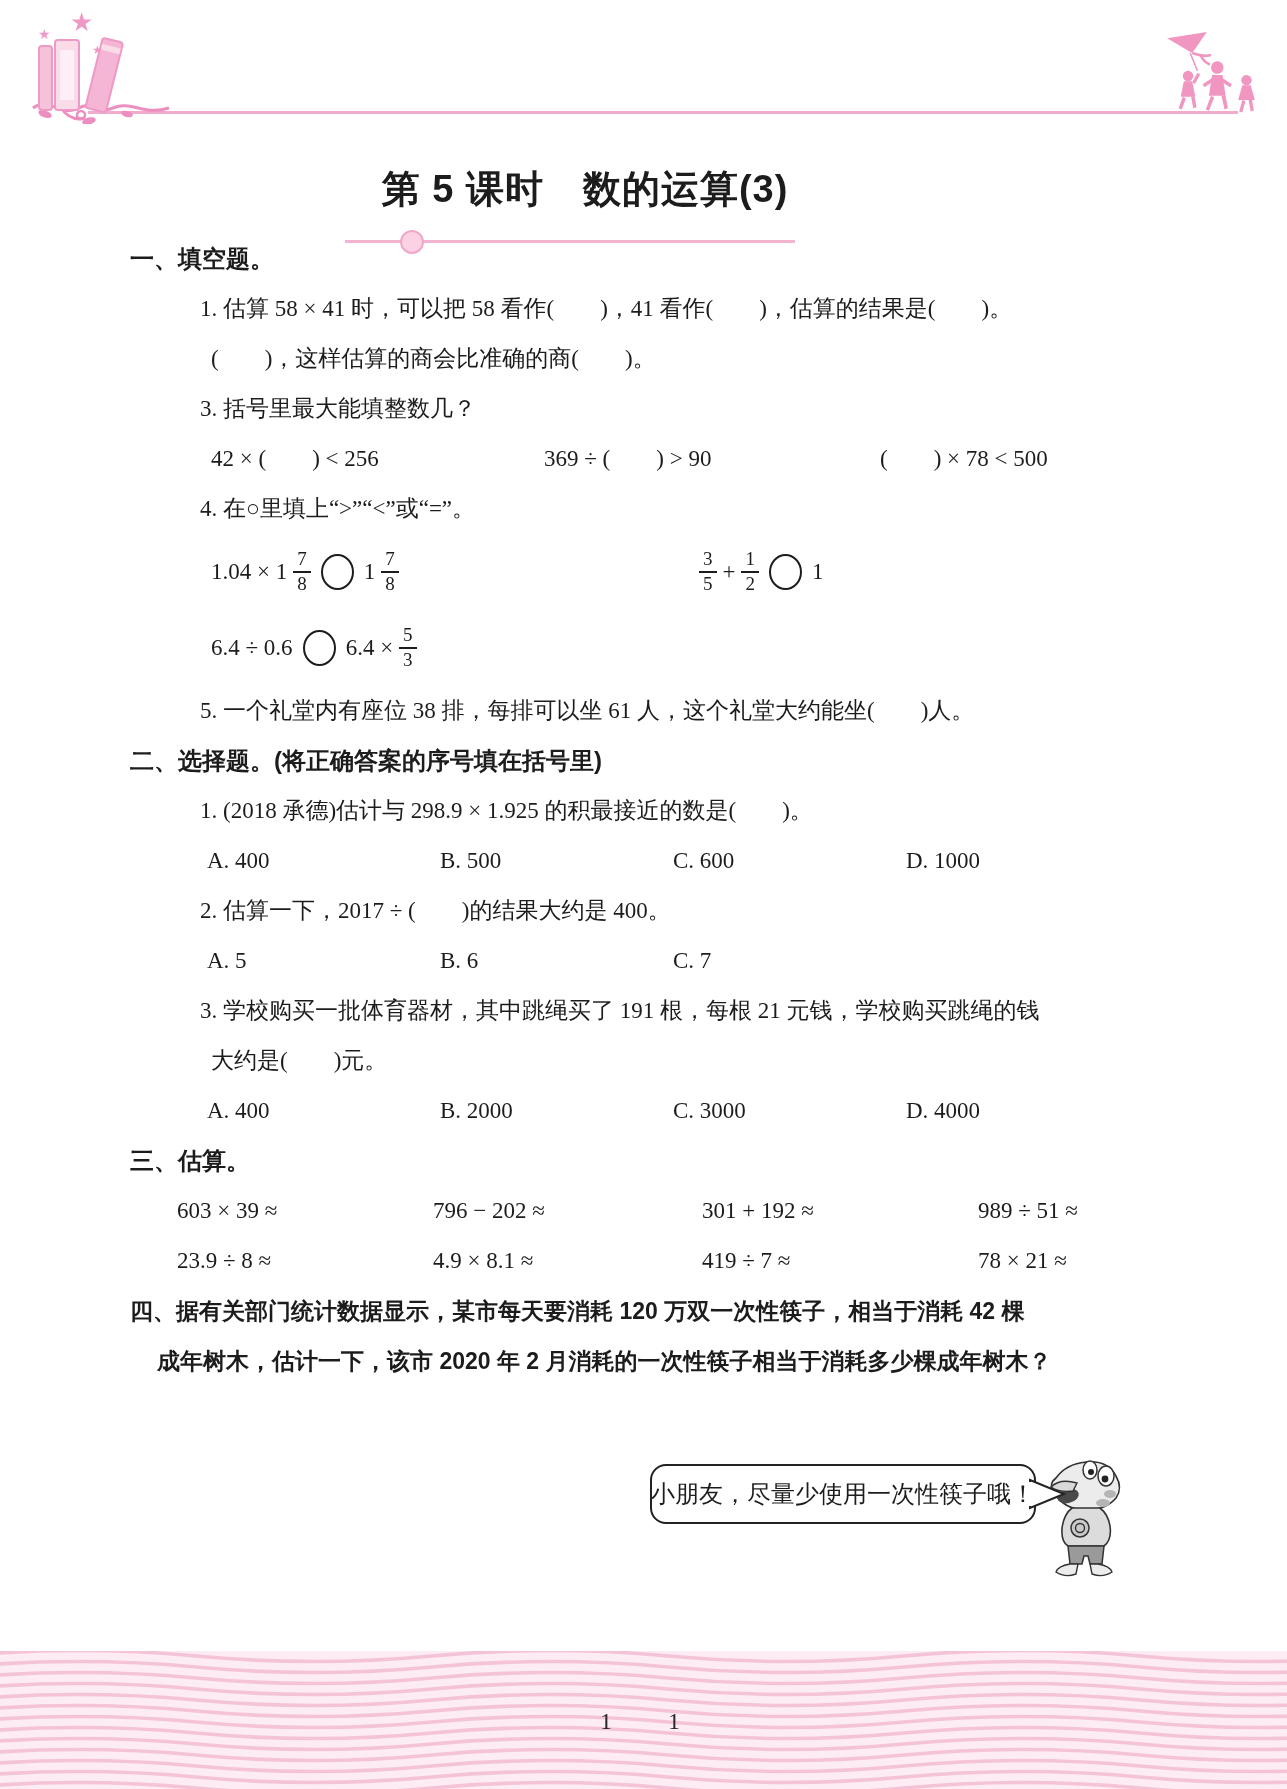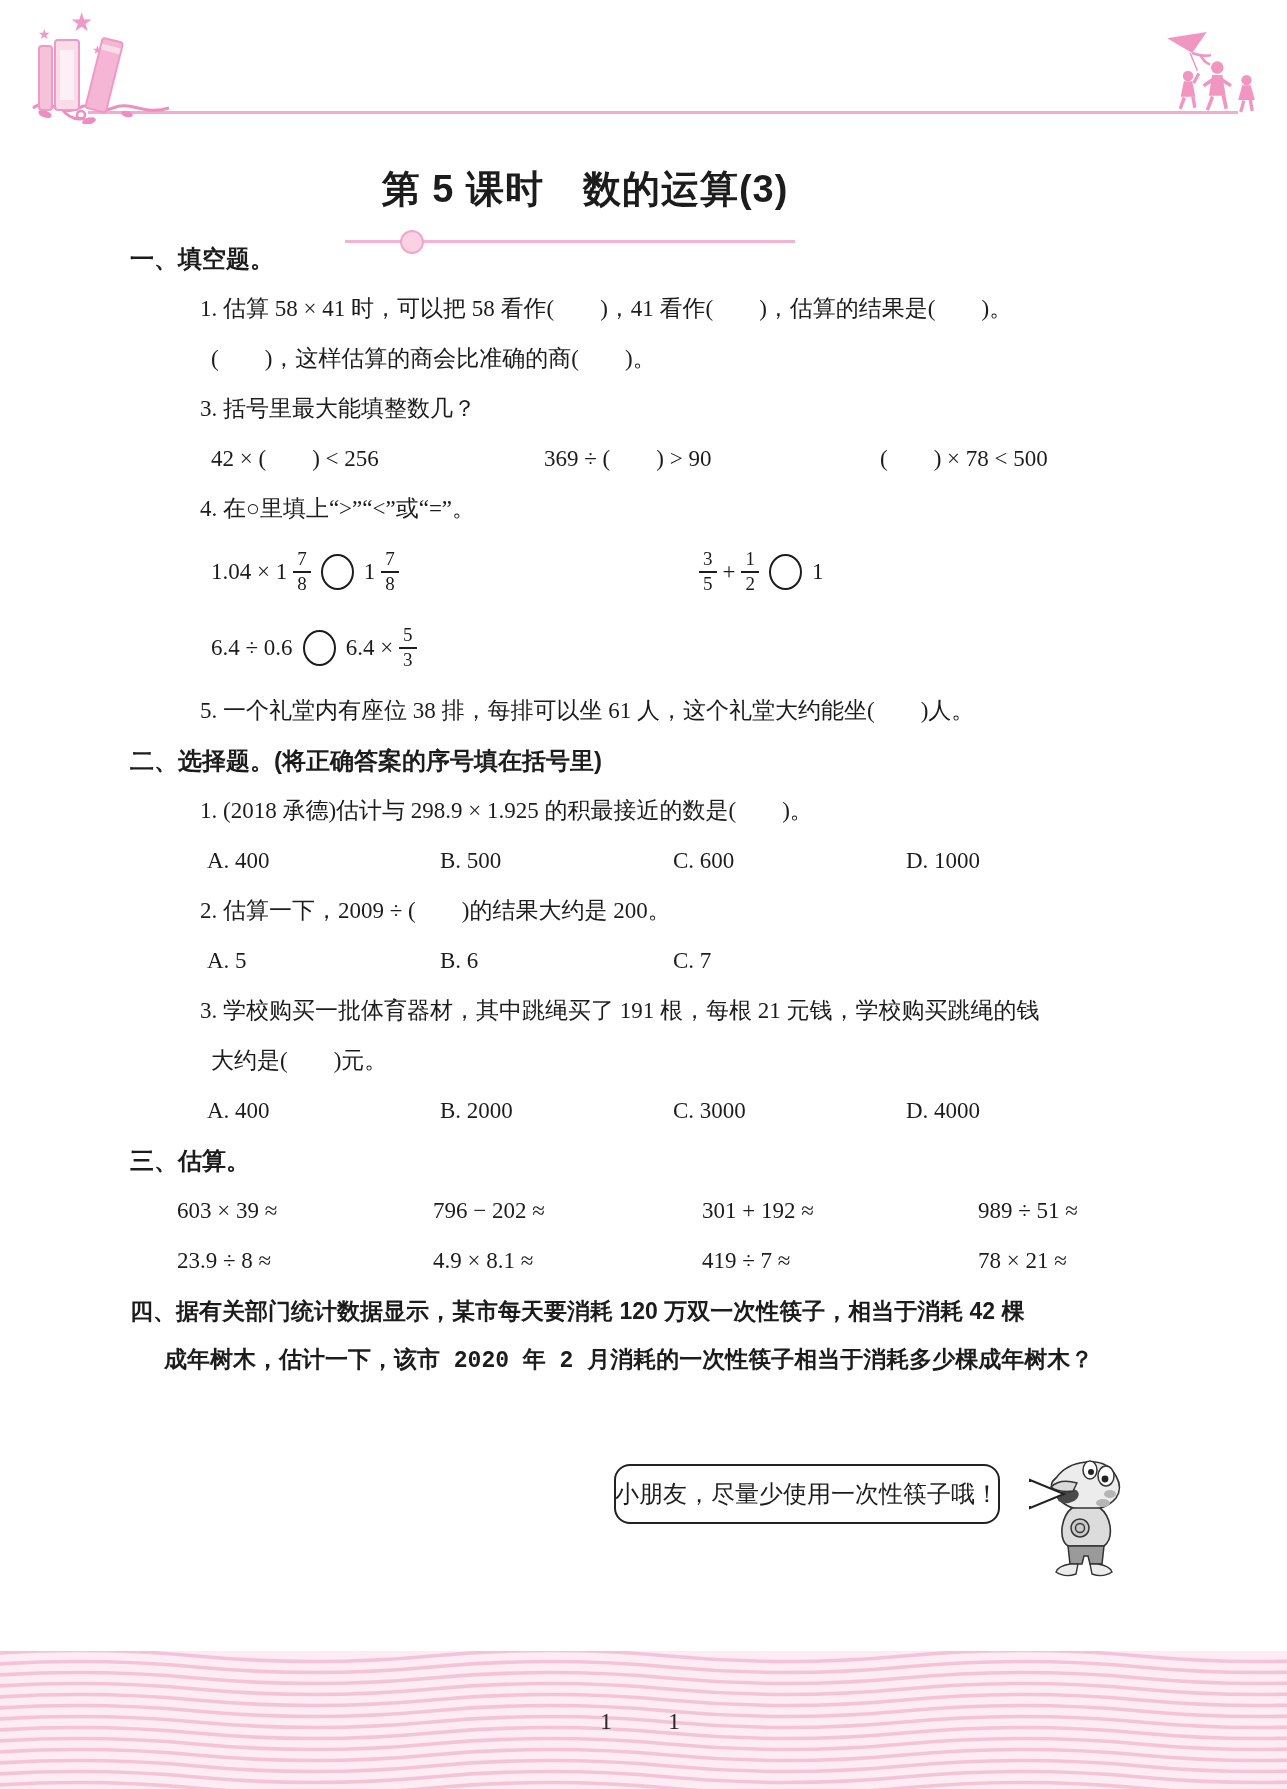--- a/index.html
+++ b/index.html
@@ -44,24 +44,24 @@
   .expr { display:inline-flex; align-items:center; gap:6px; }
   .frac { display:inline-flex; flex-direction:column; align-items:center;
           font-size:19px; line-height:1.2; vertical-align:middle; }
   .frac .num { padding:0 4px; border-bottom:2px solid #1c1c1c; }
   .frac .den { padding:0 4px; }
   .circle-blank { width:29px; height:32px; border:2px solid #1c1c1c; border-radius:50%;
                   display:inline-block; flex:0 0 auto; margin:0 4px; }
   .boldline {
     font-family:"Liberation Sans","DejaVu Sans",sans-serif; font-weight:bold; font-size:23px;
   }
-  .ind50 { margin-left:34px;font-family:Liberation Mono, monospace; }
+  .ind50 { margin-left:27px; }
   
   .bubble {
-    position:absolute; left:614px; top:1464px; width:382px; height:56px;
+    position:absolute; left:650px; top:1464px; width:382px; height:56px;
     border:2px solid #222; border-radius:16px; background:#fff;
     display:flex; align-items:center; justify-content:center;
     font-size:24px; white-space:nowrap; z-index:2;
   }
   .bubble-tail { position:absolute; left:1029px; top:1477px; width:38px; height:34px; z-index:3; }
   .frog { position:absolute; left:1046px; top:1452px; width:78px; height:126px; z-index:1; }
   
   .footer-waves { position:absolute; left:0; bottom:0; width:1287px; height:138px; }
   .page-num { position:absolute; top:1708px; font-size:24px; color:#2a2a2a; z-index:4; }
   .pn1 { left:600px; } .pn2 { left:668px; }
@@ -175,21 +175,21 @@
     <div class="line item">5. 一个礼堂内有座位 38 排，每排可以坐 61 人，这个礼堂大约能坐(　　)人。</div>
 
     <div class="line sec-heading">二、选择题。(将正确答案的序号填在括号里)</div>
     <div class="line item">1. (2018 承德)估计与 298.9 × 1.925 的积最接近的数是(　　)。</div>
     <div class="line optrow">
       <span class="opt">A. 400</span>
       <span class="opt">B. 500</span>
       <span class="opt">C. 600</span>
       <span class="opt">D. 1000</span>
     </div>
-    <div class="line item">2. 估算一下，2009 ÷ (　　)的结果大约是 200。</div>
+    <div class="line item">2. 估算一下，2017 ÷ (　　)的结果大约是 400。</div>
     <div class="line optrow">
       <span class="opt">A. 5</span>
       <span class="opt">B. 6</span>
       <span class="opt">C. 7</span>
     </div>
     <div class="line item">3. 学校购买一批体育器材，其中跳绳买了 191 根，每根 21 元钱，学校购买跳绳的钱</div>
     <div class="line ind2">大约是(　　)元。</div>
     <div class="line optrow">
       <span class="opt">A. 400</span>
       <span class="opt">B. 2000</span>

